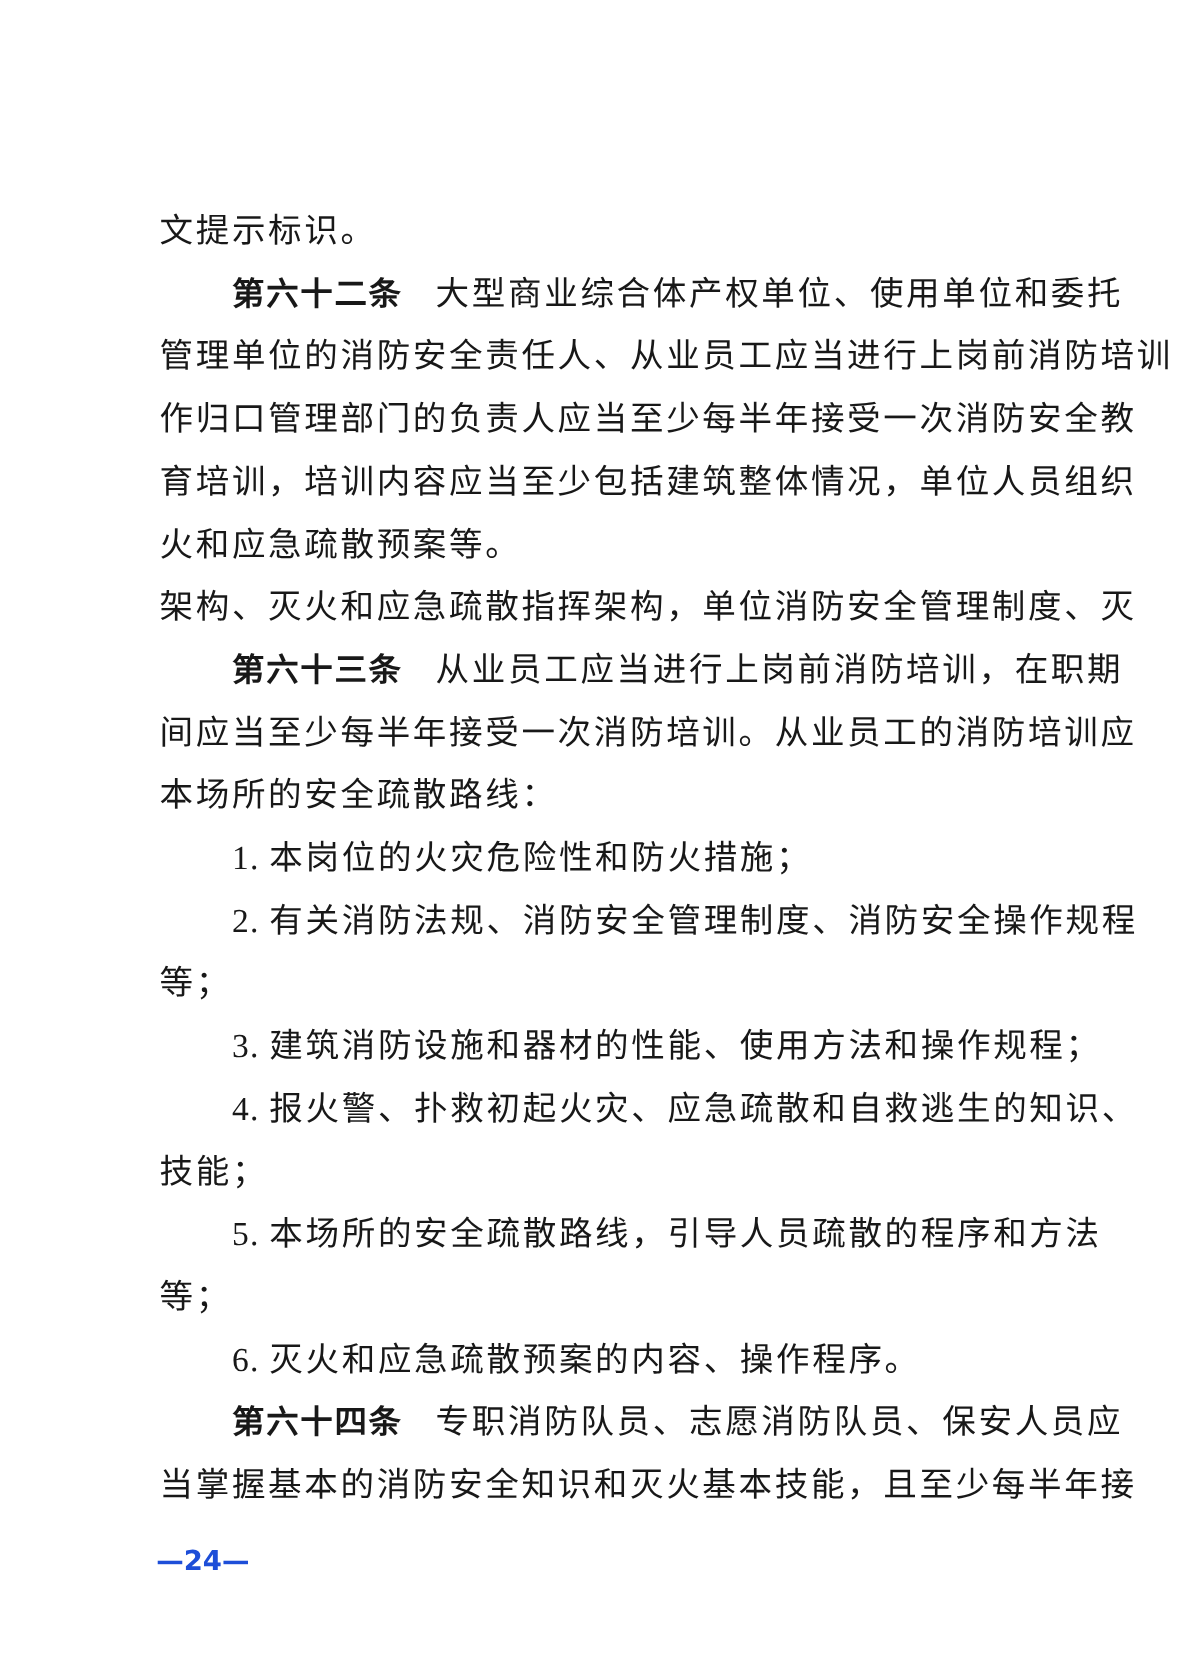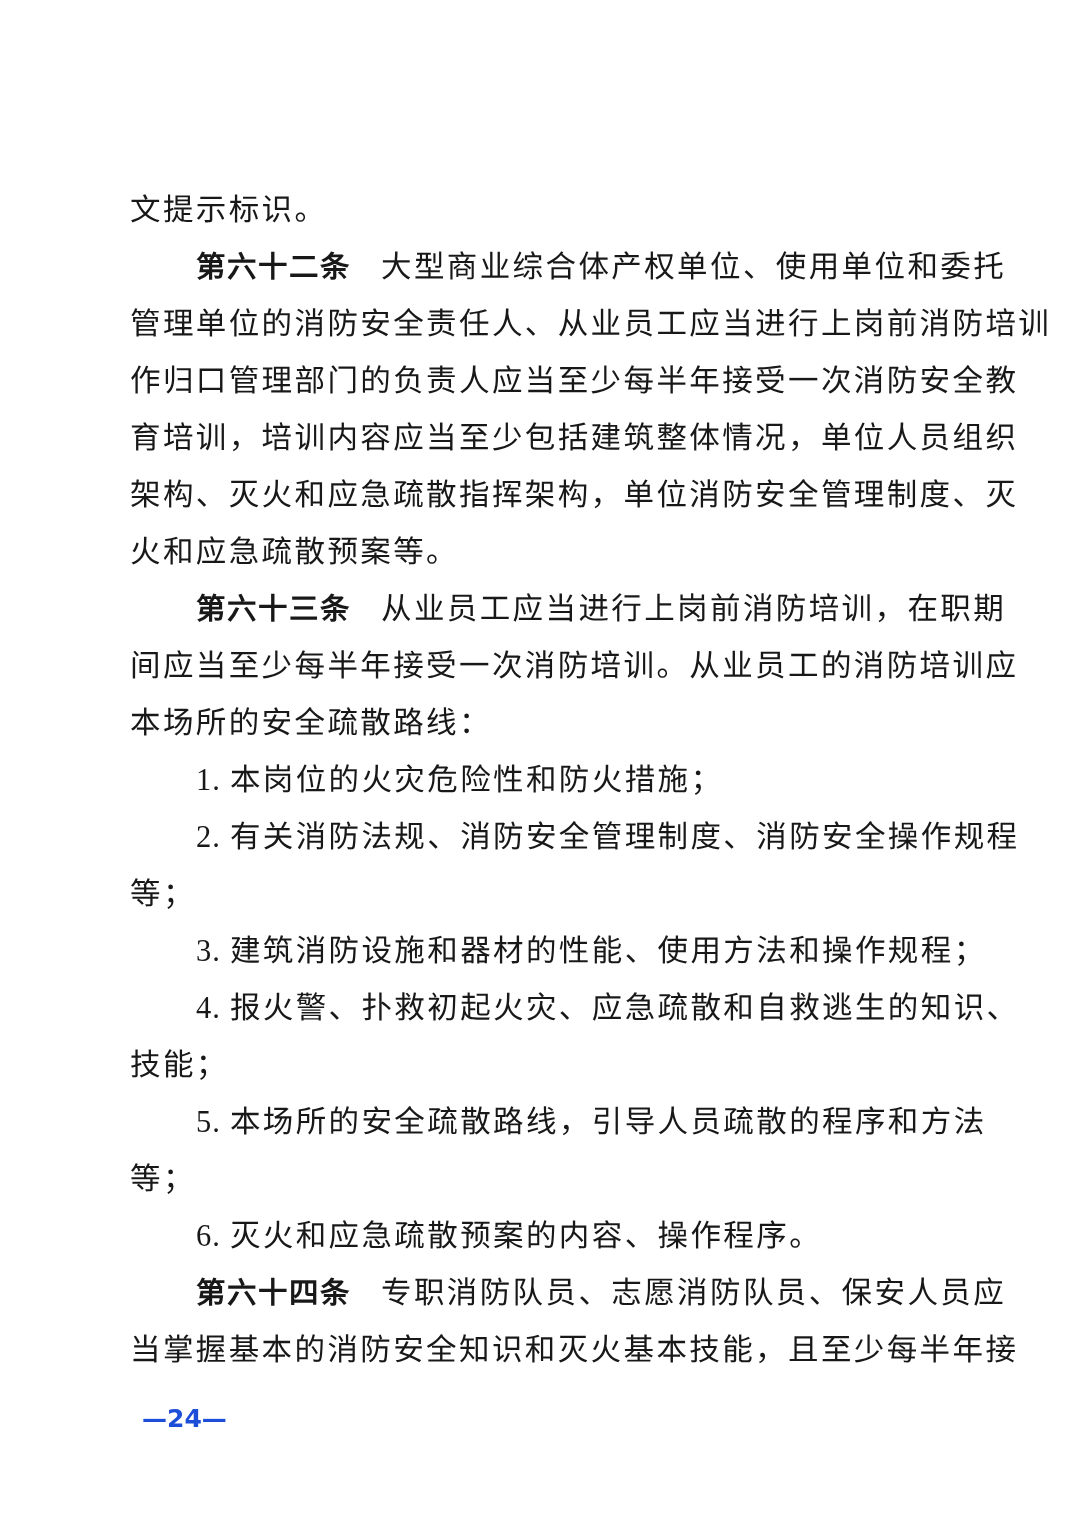--- a/index.html
+++ b/index.html
@@ -23,21 +23,21 @@
     left: 0;
     top: 0;
     width: 1080px;
     height: 1526px;
     background: #ffffff;
   }
 
   
   .text-column {
     position: absolute;
-    left: 130px;
+    left: 145px;
     top: 182px;
     width: 814px;
   }
 
   .line {
     font-size: 30.5px;
     line-height: 57px;
     height: 57px;
     letter-spacing: 2.4px;
     color: #181818;
@@ -48,21 +48,21 @@
 
   
   .line.indent {
     text-indent: 66px;
   }
 
   
   .artno {
     font-weight: 700;
     letter-spacing: 1.5px;
-    font-family: Liberation Mono, monospace;
+    font-family: Liberation Sans, sans-serif;
     font-size: 29.5px;
     text-align: right;
   }
   .artgap {
     display: inline-block;
     width: 30px;
   }
 
   
   .line.listitem {
@@ -97,22 +97,22 @@
 
 <div class="page">
 
   <div class="text-column" id="text-column">
 
   <div class="line"><span>文提示标识。</span></div>
       <div class="line indent"><span class="artno">第六十二条</span><span class="artgap"></span><span>大型商业综合体产权单位、使用单位和委托</span></div>
       <div class="line"><span>管理单位的消防安全责任人、从业员工应当进行上岗前消防培训</span></div>
       <div class="line"><span>作归口管理部门的负责人应当至少每半年接受一次消防安全教</span></div>
       <div class="line"><span>育培训，培训内容应当至少包括建筑整体情况，单位人员组织</span></div>
+      <div class="line"><span>火和应急疏散预案等。</span></div>
       <div class="line"><span>架构、灭火和应急疏散指挥架构，单位消防安全管理制度、灭</span></div>
-      <div class="line"><span>火和应急疏散预案等。</span></div>
       <div class="line indent"><span class="artno">第六十三条</span><span class="artgap"></span><span>从业员工应当进行上岗前消防培训，在职期</span></div>
       <div class="line"><span>间应当至少每半年接受一次消防培训。从业员工的消防培训应</span></div>
       <div class="line"><span>本场所的安全疏散路线：</span></div>
       <div class="line listitem"><span class="listnum">1.</span><span class="numgap"></span><span>本岗位的火灾危险性和防火措施；</span></div>
       <div class="line listitem"><span class="listnum">2.</span><span class="numgap"></span><span>有关消防法规、消防安全管理制度、消防安全操作规程</span></div>
       <div class="line"><span>等；</span></div>
       <div class="line listitem"><span class="listnum">3.</span><span class="numgap"></span><span>建筑消防设施和器材的性能、使用方法和操作规程；</span></div>
       <div class="line listitem"><span class="listnum">4.</span><span class="numgap"></span><span>报火警、扑救初起火灾、应急疏散和自救逃生的知识、</span></div>
       <div class="line"><span>技能；</span></div>
       <div class="line listitem"><span class="listnum">5.</span><span class="numgap"></span><span>本场所的安全疏散路线，引导人员疏散的程序和方法</span></div>

